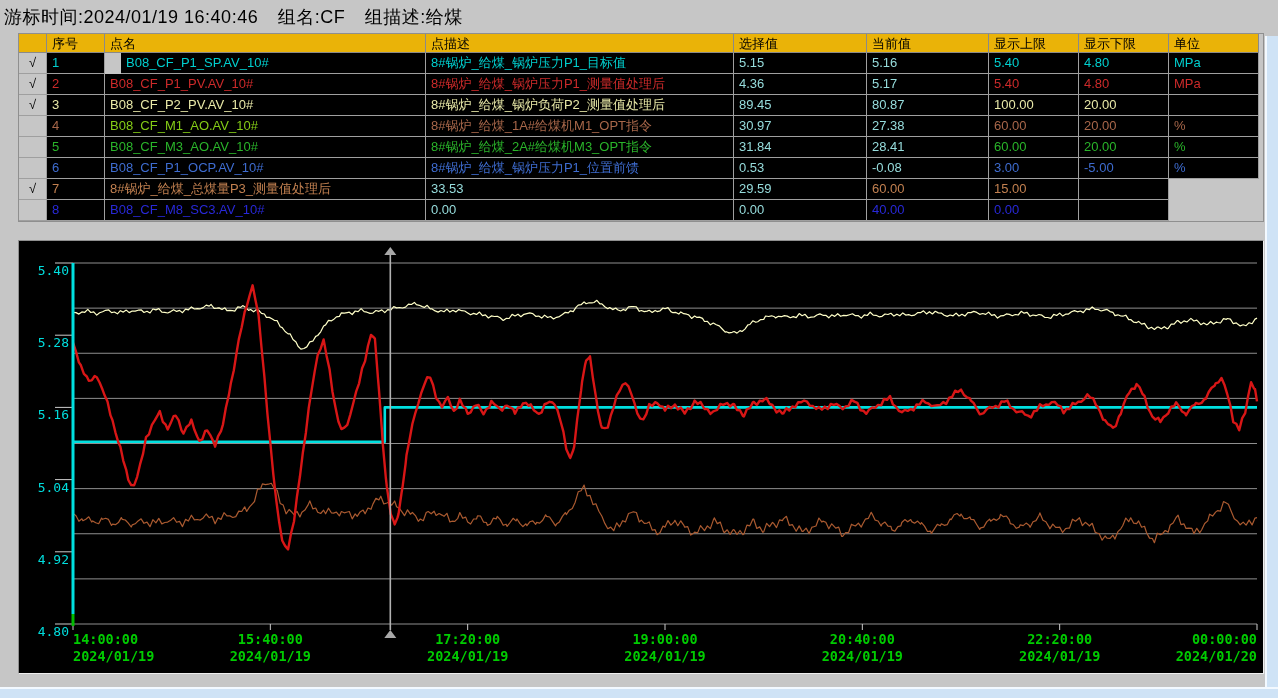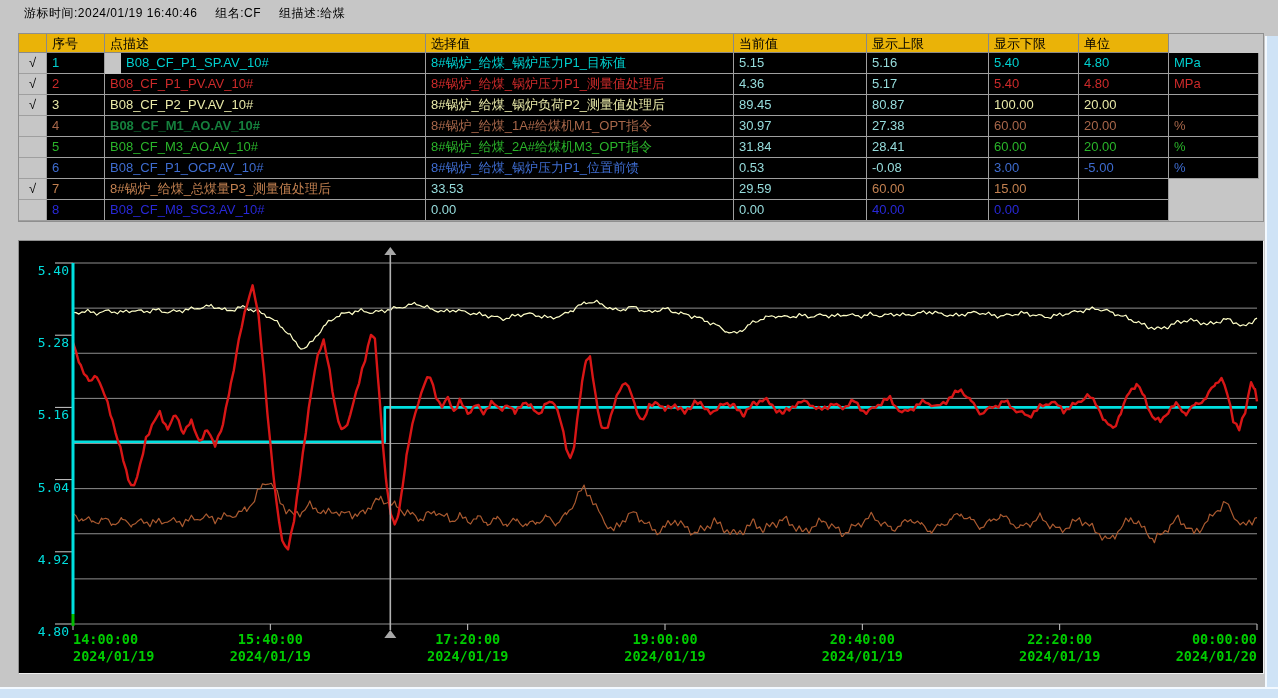--- a/index.html
+++ b/index.html
@@ -2,21 +2,21 @@
 <html><head>
 <meta charset="utf-8">
 <style>
   html,body{margin:0;padding:0;}
   body{
     width:1278px;height:698px;position:relative;overflow:hidden;
     background:#c6c6c6;font-family:"Liberation Sans","DejaVu Sans",sans-serif;
     -webkit-font-smoothing:none;
   }
   
-  #info-line{position:absolute;left:24px;top:5px;font-size:12px;color:#000;letter-spacing:0.5px;}
+  #info-line{position:absolute;left:4px;top:5px;font-size:18px;color:#000;letter-spacing:0.5px;}
   #info-line span{margin-right:14px;}
   
   #point-table{
     position:absolute;left:18px;top:33px;width:1244px;
     border:1px solid #8f8f8f;background:#c6c6c6;
     font-size:13px;line-height:18px;
   }
   .trow{display:grid;grid-template-columns:28px 58px 321px 308px 133px 122px 90px 90px 90px;}
   .tcell{
     border-right:1px solid #9f9f9f;border-bottom:1px solid #9f9f9f;
@@ -42,20 +42,21 @@
 <div id="info-line">
   <span>游标时间:2024/01/19 16:40:46</span>
   <span>组名:CF</span>
   <span>组描述:给煤</span>
 </div>
 
 <div id="point-table">
   <div class="trow thead" id="table-header">
       <div class="tcell"></div>
       <div class="tcell">序号</div>
+      <div class="tcell">点名</div>
       <div class="tcell">点描述</div>
       <div class="tcell">选择值</div>
       <div class="tcell">当前值</div>
       <div class="tcell">显示上限</div>
       <div class="tcell">显示下限</div>
       <div class="tcell">单位</div>
     </div>
   <div id="table-rows">
       <div class="trow">
         <div class="tcell check-cell" style="color: rgb(0, 0, 0);">√</div>
@@ -86,21 +87,21 @@
         <div class="tcell tbody-cell" style="color: rgb(233, 233, 168);">8#锅炉_给煤_锅炉负荷P2_测量值处理后</div>
         <div class="tcell tbody-cell" style="color: rgb(150, 220, 220);">89.45</div>
         <div class="tcell tbody-cell" style="color: rgb(150, 220, 220);">80.87</div>
         <div class="tcell tbody-cell" style="color: rgb(233, 233, 168);">100.00</div>
         <div class="tcell tbody-cell" style="color: rgb(233, 233, 168);">20.00</div>
         <div class="tcell tbody-cell" style="color: rgb(233, 233, 168);"></div>
       </div>
       <div class="trow">
         <div class="tcell check-cell" style="color: rgb(0, 0, 0);"></div>
         <div class="tcell tbody-cell" style="color: rgb(168, 103, 74);">4</div>
-        <div class="tcell tbody-cell" style="color: #15803d; font-weight: bold;">B08_CF_M1_AO.AV_10#</div>
+        <div class="tcell tbody-cell" style="color: #84cc16;">B08_CF_M1_AO.AV_10#</div>
         <div class="tcell tbody-cell" style="color: rgb(168, 103, 74);">8#锅炉_给煤_1A#给煤机M1_OPT指令</div>
         <div class="tcell tbody-cell" style="color: rgb(150, 220, 220);">30.97</div>
         <div class="tcell tbody-cell" style="color: rgb(150, 220, 220);">27.38</div>
         <div class="tcell tbody-cell" style="color: rgb(168, 103, 74);">60.00</div>
         <div class="tcell tbody-cell" style="color: rgb(168, 103, 74);">20.00</div>
         <div class="tcell tbody-cell" style="color: rgb(168, 103, 74);">%</div>
       </div>
       <div class="trow">
         <div class="tcell check-cell" style="color: rgb(0, 0, 0);"></div>
         <div class="tcell tbody-cell" style="color: rgb(42, 180, 42);">5</div>

